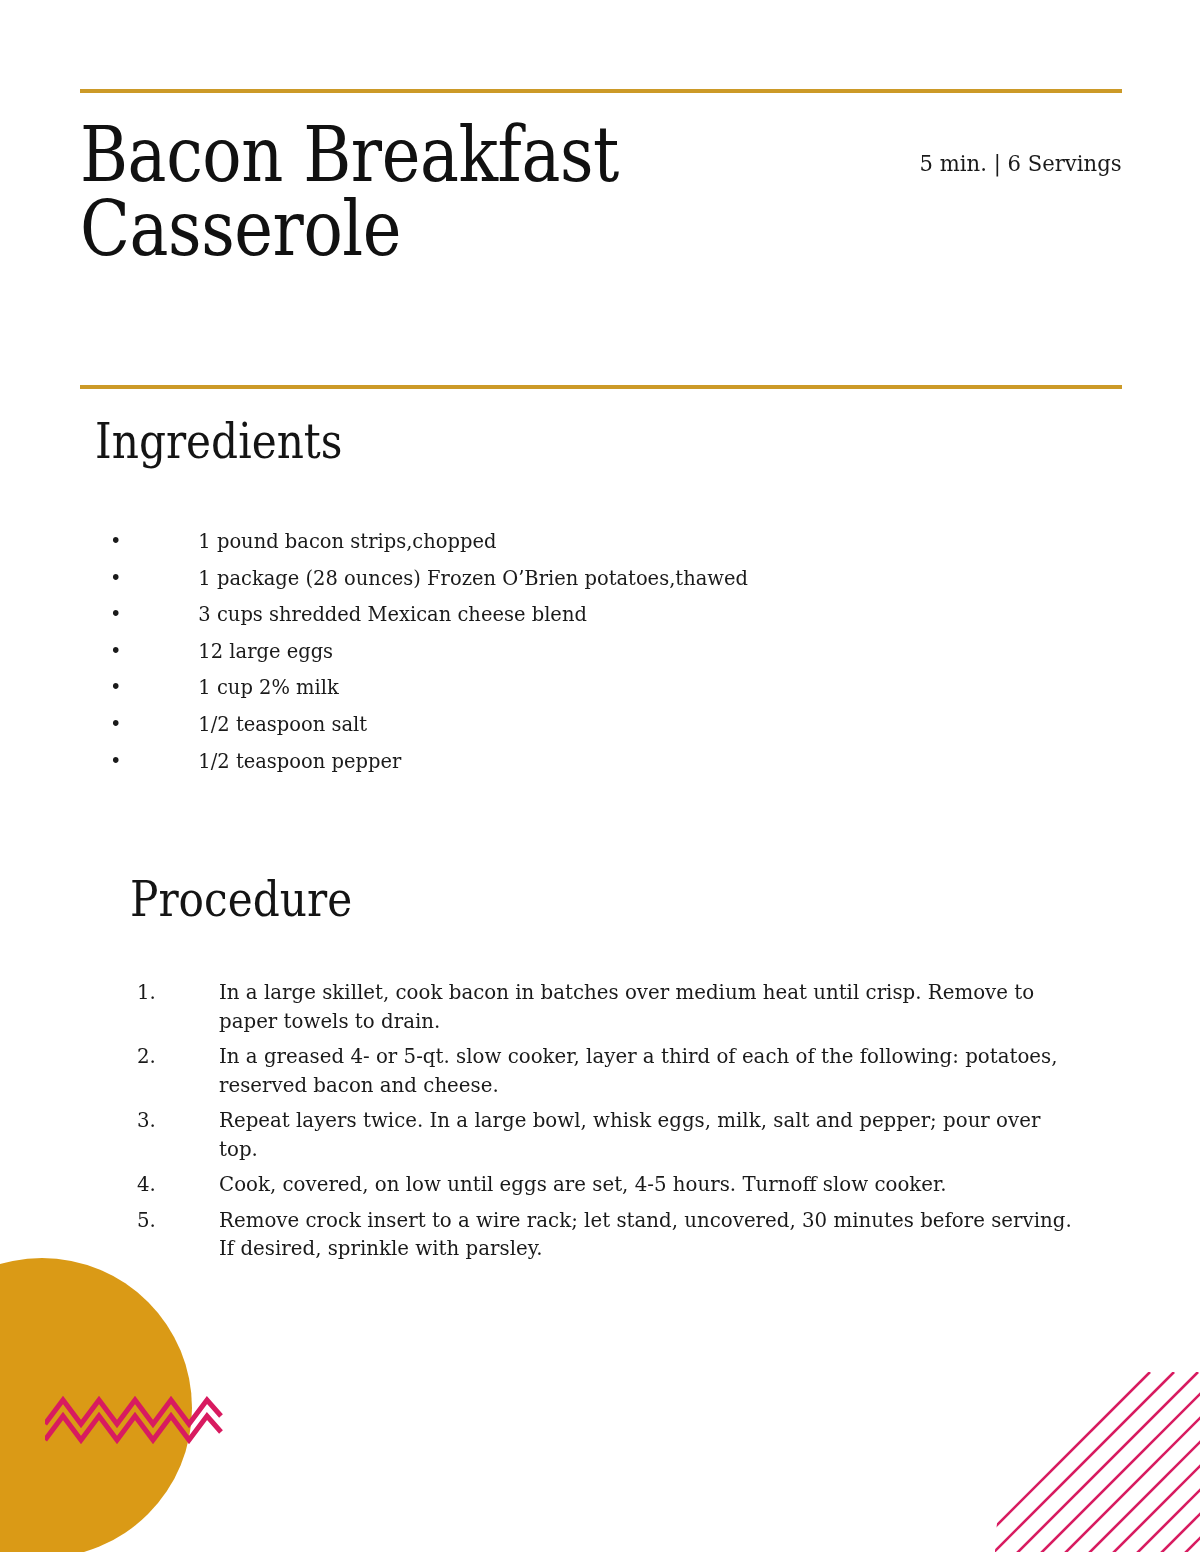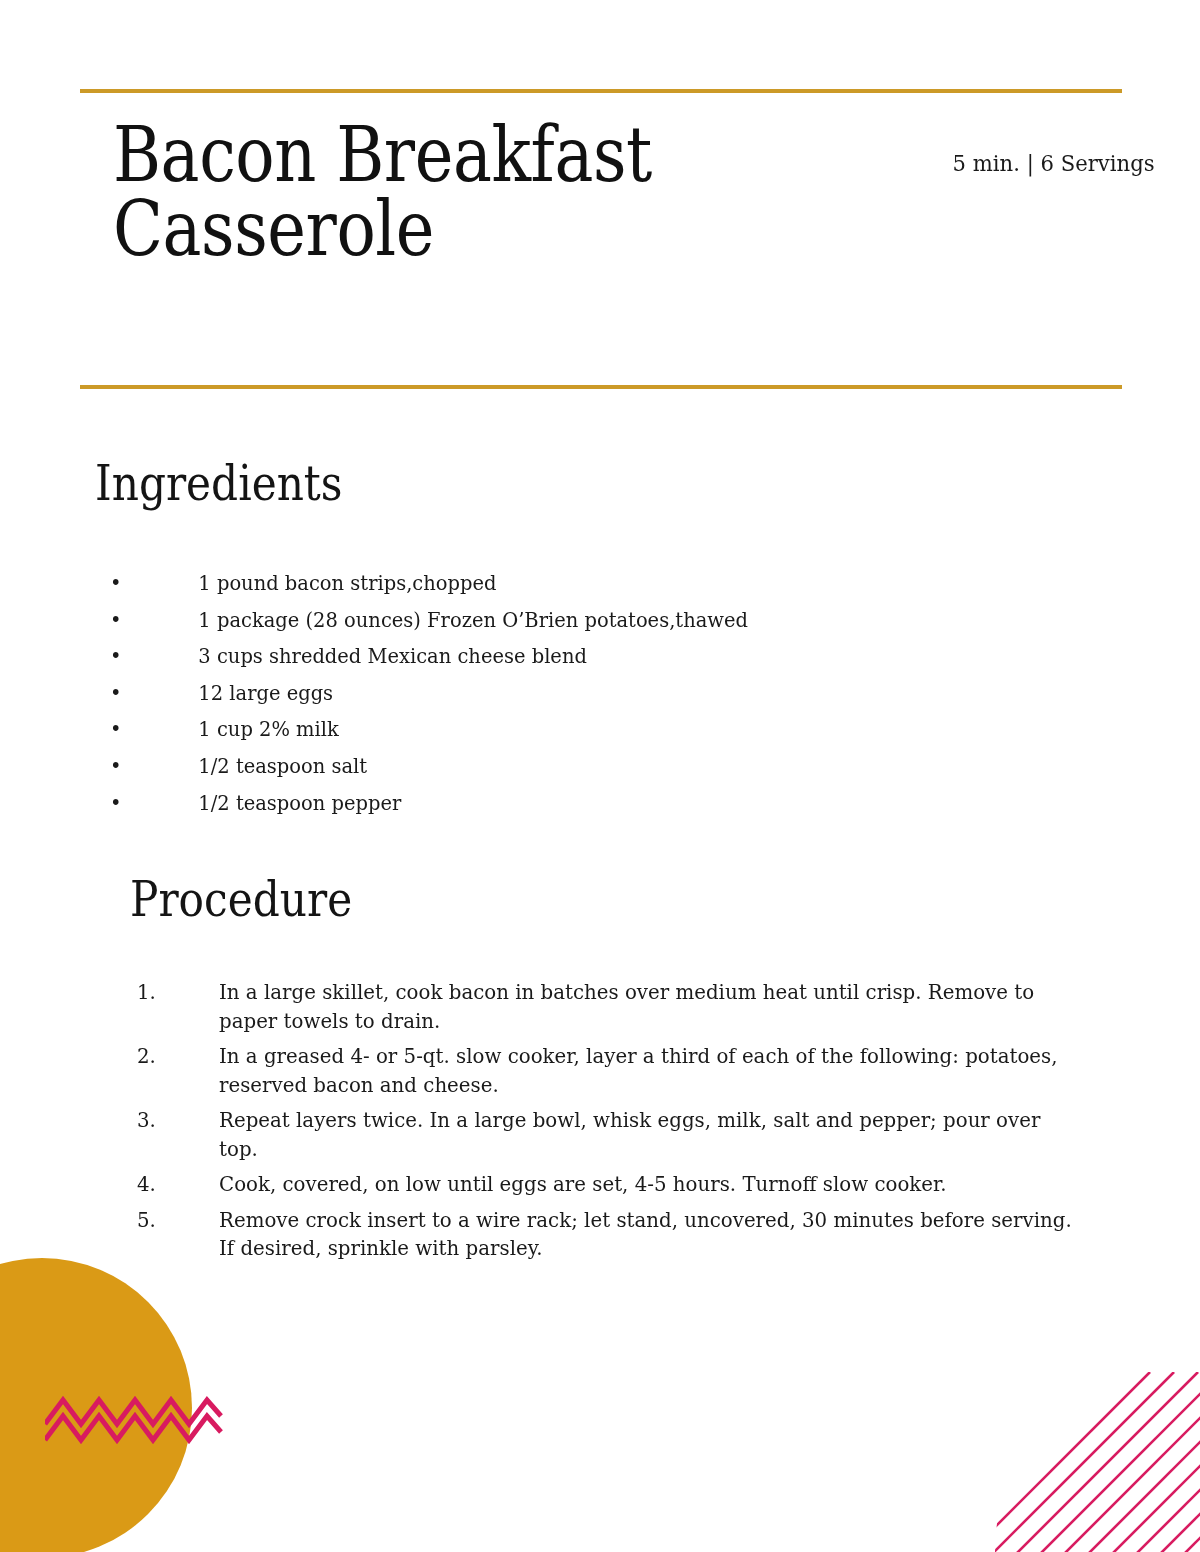--- a/index.html
+++ b/index.html
@@ -66,21 +66,20 @@
 
   .header {
     position: absolute;
     left: 80px;
     top: 118px;
     width: 1042px;
     display: flex;
     align-items: flex-start;
     justify-content: space-between;
     z-index: 3;
-    margin-left: 33px;
   }
 
   .doc-title {
     font-family: "DejaVu Serif", serif;
     font-weight: 300;
     font-size: 76px;
     line-height: 0.98;
     letter-spacing: -0.5px;
     color: #111111;
     margin: 0;
@@ -96,21 +95,21 @@
     white-space: nowrap;
     padding-top: 32px;
     transform: scaleX(0.92);
     transform-origin: right top;
   }
 
   
   .section-ingredients {
     position: absolute;
     left: 95px;
-    top: 458px;
+    top: 416px;
     width: 1020px;
     z-index: 3;
   }
   .section-procedure {
     position: absolute;
     left: 130px;
     top: 874px;
     width: 1010px;
     z-index: 3;
   }

